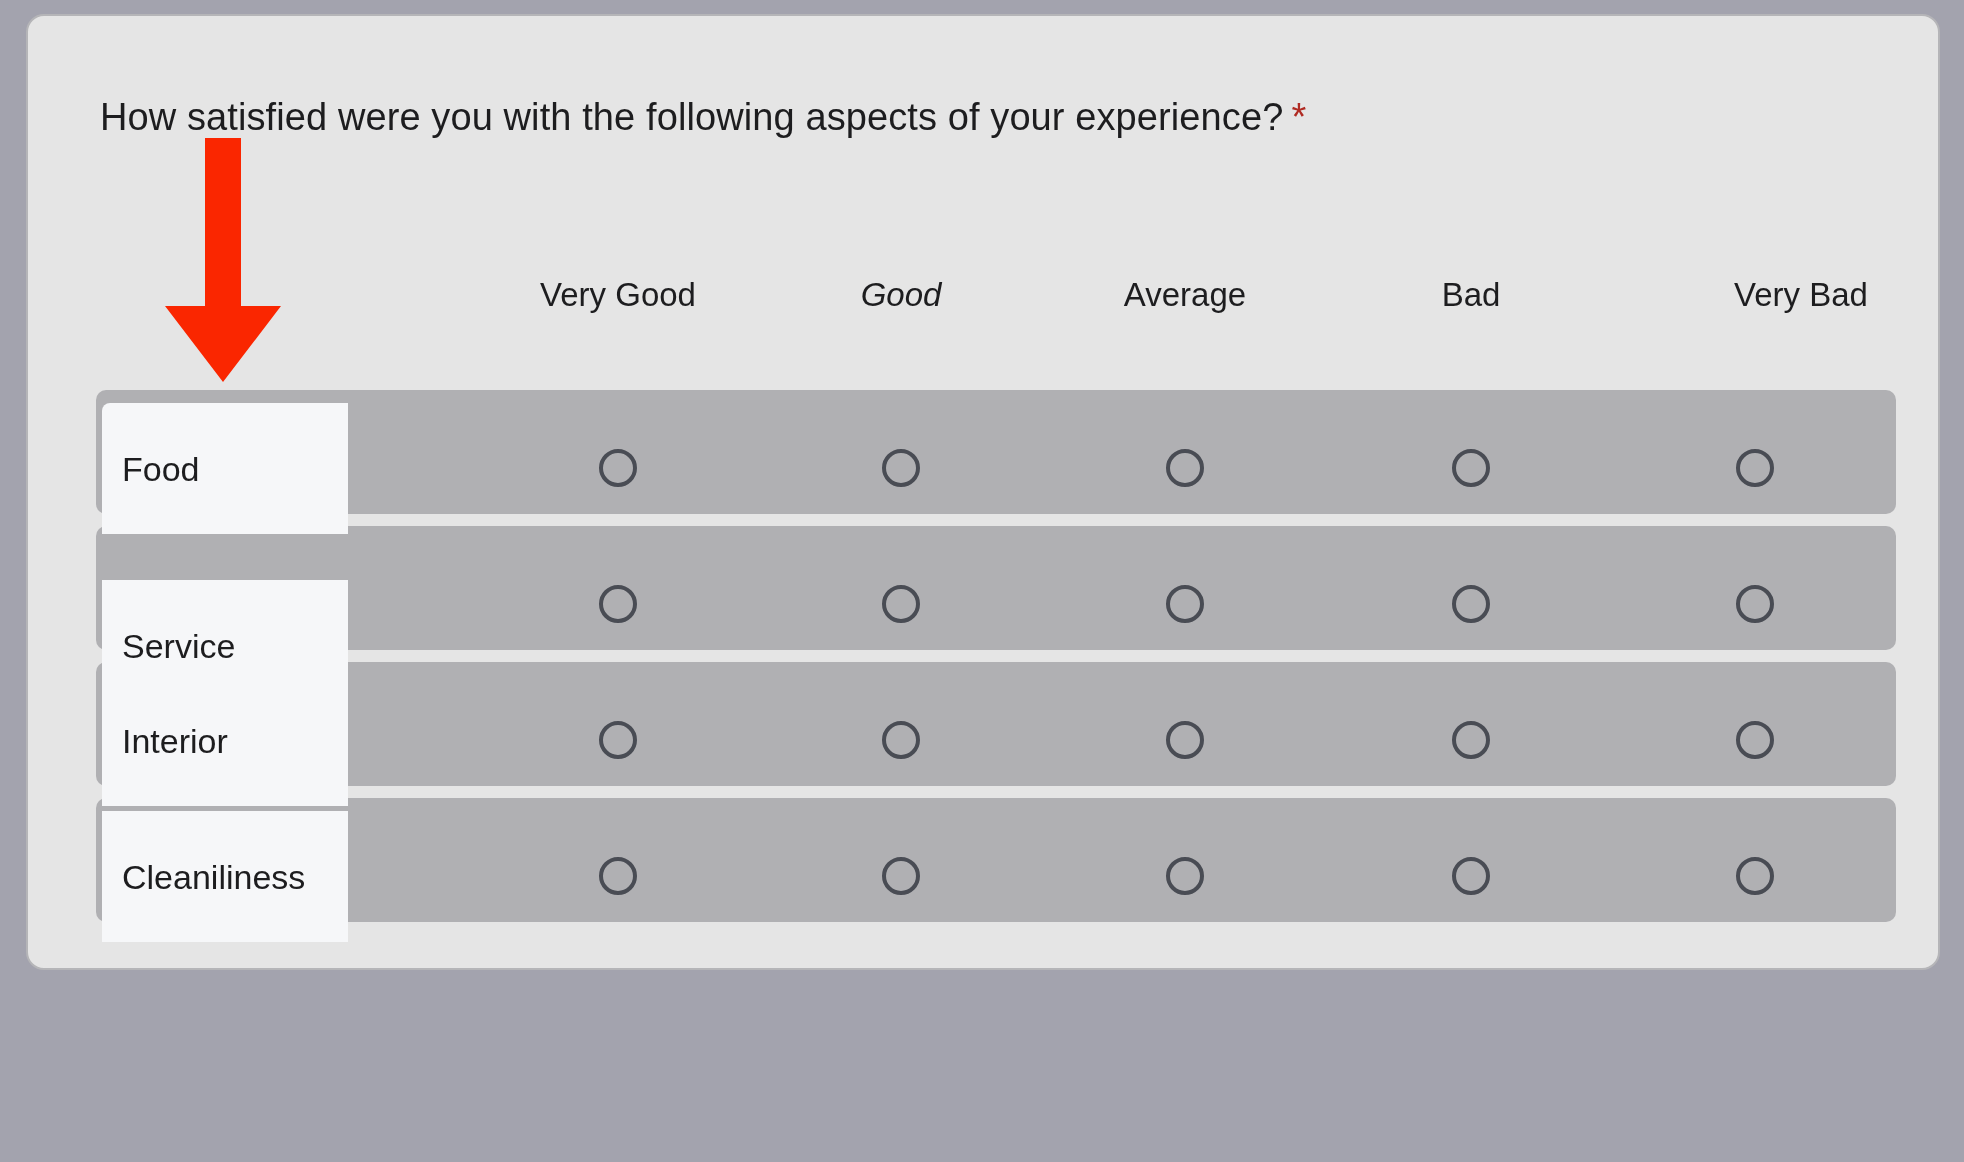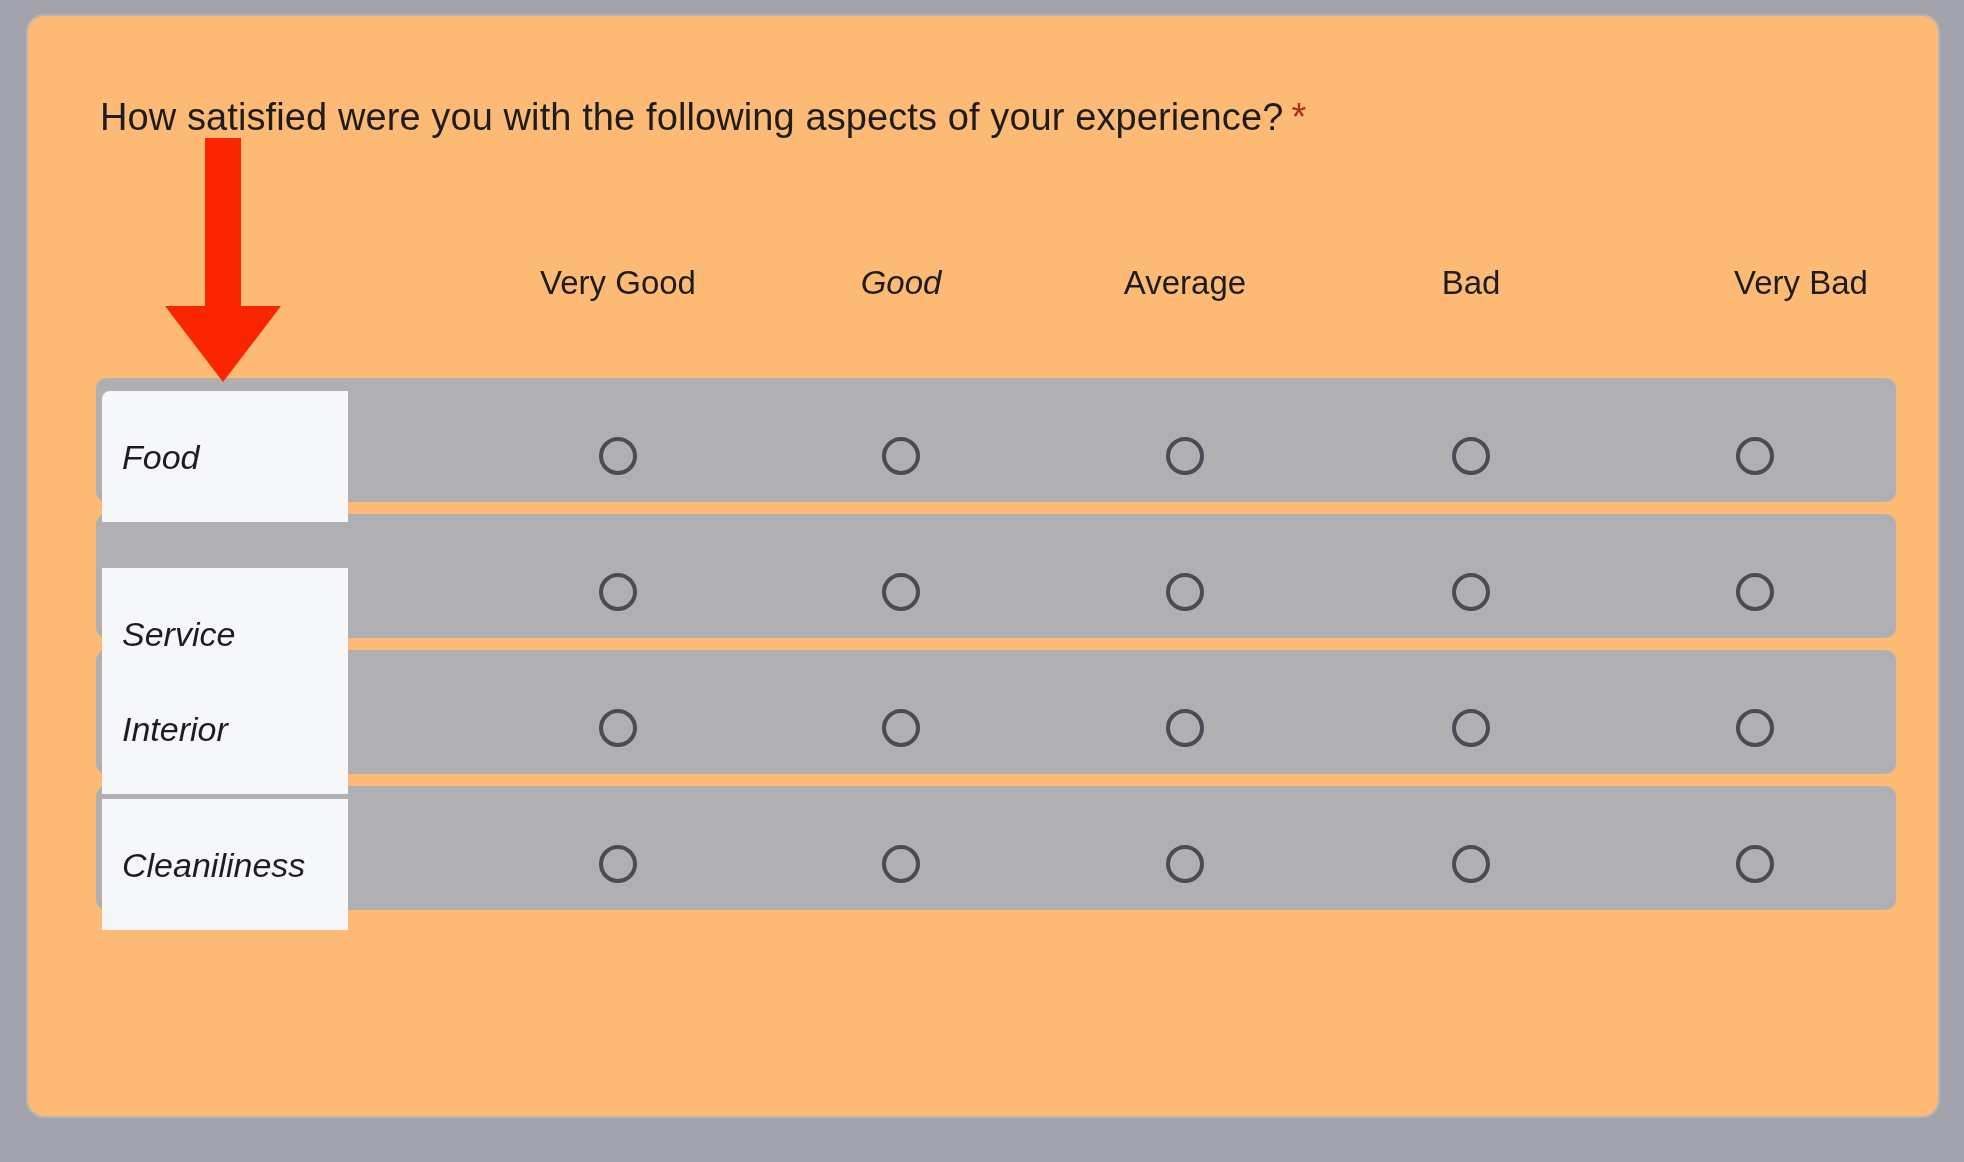--- a/index.html
+++ b/index.html
@@ -15,22 +15,22 @@
     font-family: "Liberation Sans", sans-serif;
     -webkit-font-smoothing: antialiased;
   }
 
   
   .panel {
     position: absolute;
     left: 26px;
     top: 14px;
     width: 1914px;
-    height: 1104px;
-    background: #fdba74;
+    height: 956px;
+    background: #e5e5e5;
     border: 2px solid #b5b5b8;
     border-radius: 18px;
     overflow: hidden;
   }
 
   
   .question {
     position: absolute;
     left: 72px;
     top: 78px;
@@ -43,21 +43,21 @@
   .question .req {
     color: #b02b23;
     font-size: 38px;
     margin-left: 8px;
   }
 
   
   .matrix {
     position: absolute;
     left: 0;
-    top: 0;
+    top: 12px;
     width: 100%;
     height: 100%;
   }
 
   
   .scale-header {
     position: absolute;
     top: 245px;
     left: 0;
     width: 100%;
@@ -96,21 +96,20 @@
   }
   .row-label-cell.with-round {
     border-top-left-radius: 8px;
     border-top-right-radius: 0;
   }
   .row-label-text {
     font-size: 34px;
     line-height: 40px;
     color: #1d1d1f;
     white-space: nowrap;
-    font-style: italic;
   }
 
   
   .label-sep {
     position: absolute;
     left: 74px;
     width: 246px;
     height: 12px;
     background: #ffffff;
   }

